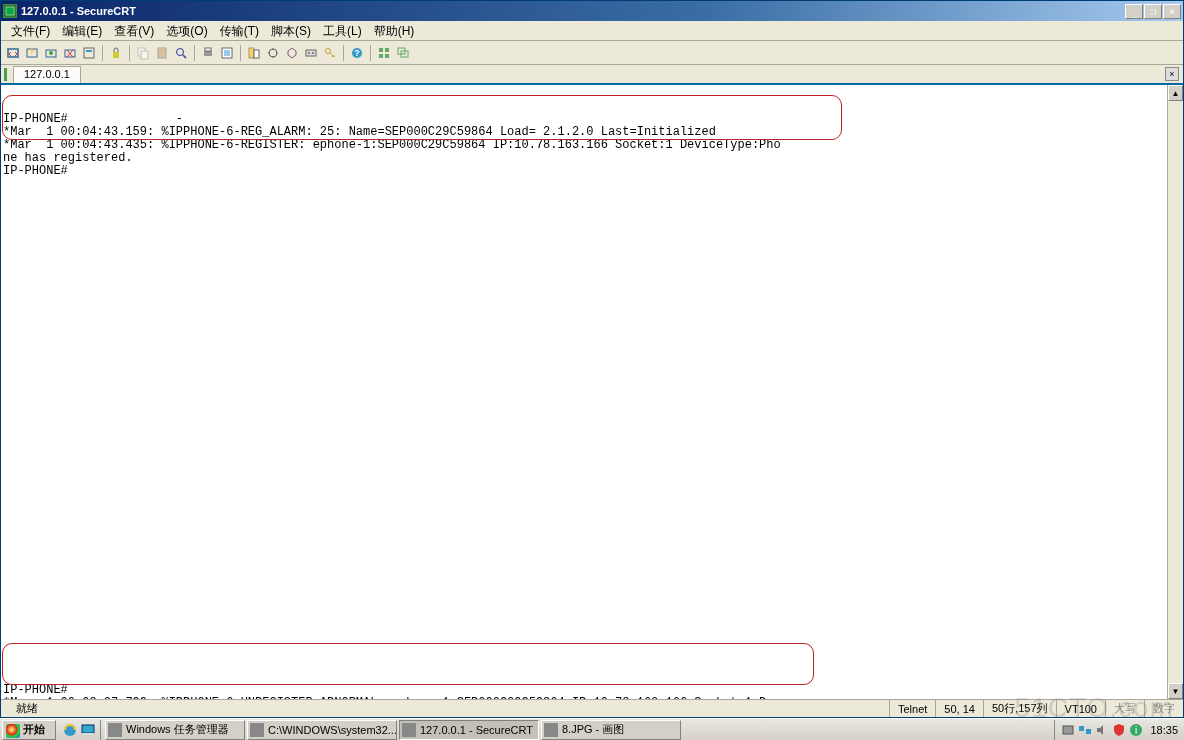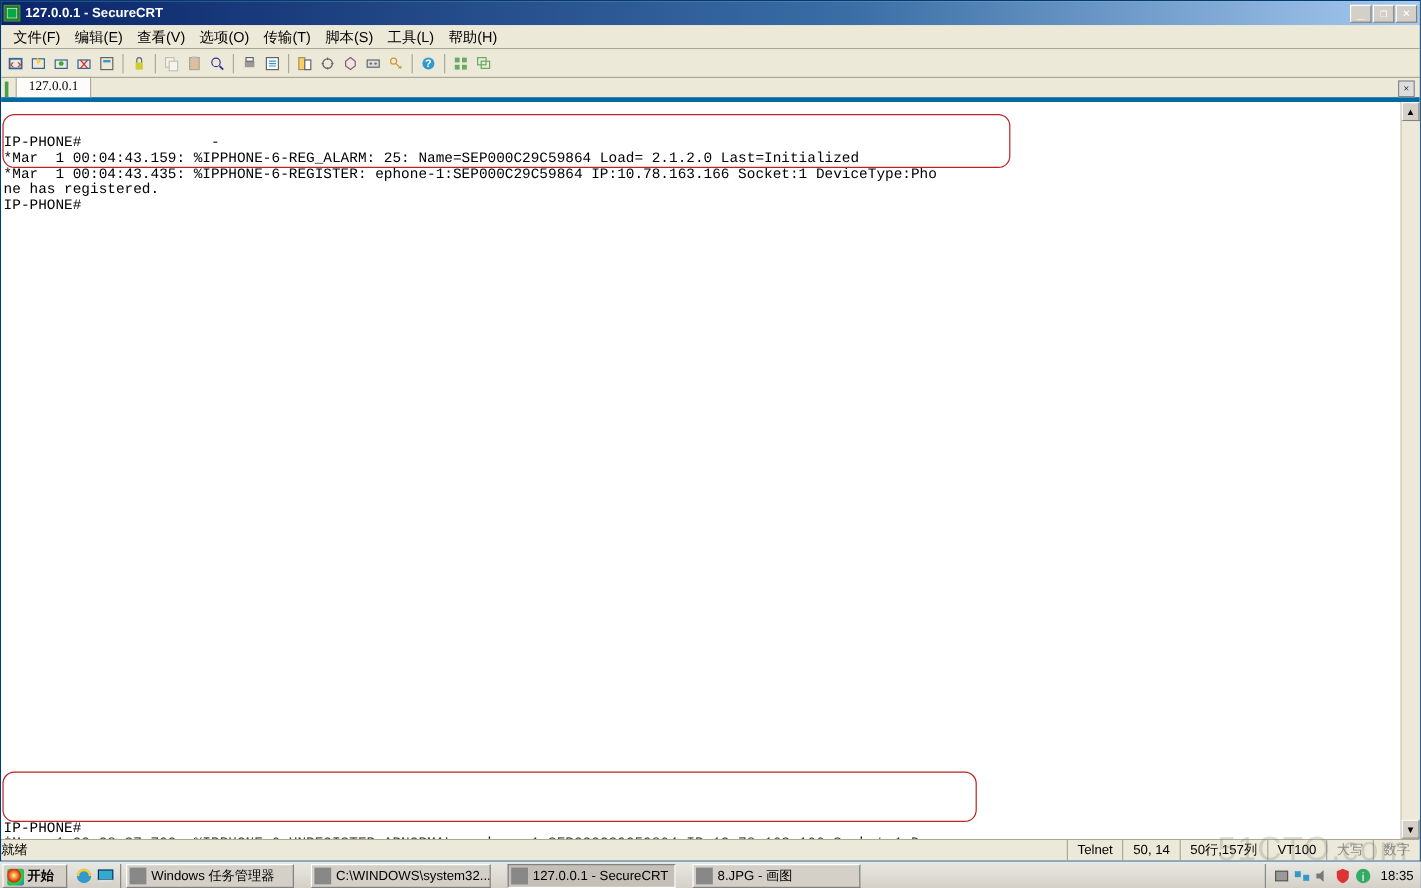--- a/index.html
+++ b/index.html
@@ -8,39 +8,39 @@
 .titlebar { height:20px; background:linear-gradient(to right,#0a246a 0%,#3a6ea5 60%,#a6caf0 100%); color:#fff; display:flex; align-items:center; padding:0 2px; font-size:11px; }
 .titlebar .app-icon { width:14px; height:14px; background:#2a7a2a; margin-right:4px; border:1px solid #fff2; display:flex; align-items:center; justify-content:center; }
 .titlebar .title-text { flex:1; font-weight:bold; }
 .winbtns { display:flex; gap:1px; }
 .winbtn { width:18px; height:15px; background:#d4d0c8; border:1px solid #808080; border-top-color:#fff; border-left-color:#fff; display:flex; align-items:center; justify-content:center; font-family:monospace; font-size:10px; cursor:pointer; }
 .menubar { height:20px; background:#ece9d8; display:flex; align-items:flex-start; padding-left:4px; font-size:12px; border-bottom:1px solid #aca899; }
 .menu-item { padding:2px 6px; cursor:pointer; }
 .toolbar { height:24px; background:#ece9d8; display:flex; align-items:center; padding:0 3px; gap:1px; border-bottom:1px solid #aca899; }
 .tbtn { width:18px; height:18px; border:1px solid transparent; display:flex; align-items:center; justify-content:center; cursor:pointer; font-size:12px; }
 .tsep { width:1px; height:16px; background:#aca899; margin:0 3px; }
-.tabbar { height:20px; background:#ece9d8; display:flex; align-items:flex-end; padding-left:8px; border-bottom:4px solid #0369a1; position:relative;font-family:Liberation Serif, serif; }
+.tabbar { height:20px; background:#ece9d8; display:flex; align-items:center; padding-left:8px; border-bottom:2px solid #0369a1; position:relative; }
 .tabbar::before { content:""; position:absolute; left:3px; top:3px; width:3px; height:13px; background:#4a9e4a; }
 .sess-tab { height:17px; padding:1px 10px; background:#fdfcfb; border:1px solid #aca899; border-bottom:none; margin-left:4px; font-size:11px; cursor:pointer; }
 .tab-close { position:absolute; right:4px; top:2px; width:14px; height:14px; border:1px solid #888; background:#ddd; display:flex; align-items:center; justify-content:center; font-size:9px; cursor:pointer; }
 .term-wrap { flex:1; display:flex; background:#fff; min-height:0; }
 .term { flex:1; background:#fff; color:#000; font-family:"Courier New",monospace; font-size:12px; line-height:13px; padding:2px 2px; white-space:pre; overflow:hidden; position:relative; }
 .hl-box { position:absolute; border:1px solid #b22; border-radius:10px; pointer-events:none; }
 .vscroll { width:16px; background:#ece9d8; border-left:1px solid #aca899; display:flex; flex-direction:column; }
 .sbtn { height:16px; background:#d4d0c8; border:1px solid #808080; border-top-color:#fff; border-left-color:#fff; display:flex; align-items:center; justify-content:center; font-size:8px; cursor:pointer; }
 .strack { flex:1; background:#ece9d8; }
 .statusbar { height:18px; background:#ece9d8; border-top:1px solid #aca899; display:flex; align-items:center; font-size:11px; }
-.st-left { padding-left:0; flex:1; }
+.st-left { padding-left:15px; flex:1; }
 .st-cell { padding:0 8px; border-left:1px solid #aca899; height:100%; display:flex; align-items:center; }
 .taskbar { position:absolute; left:0; bottom:0; width:1184px; height:22px; background:linear-gradient(to bottom,#e8e8e0,#d4d0c8); border-top:1px solid #fff; display:flex; align-items:center; font-size:11px; }
 .start { height:20px; padding:0 10px 0 20px; background:#d4d0c8; border:1px solid #808080; border-top-color:#fff; border-left-color:#fff; display:flex; align-items:center; font-weight:bold; position:relative; cursor:pointer; margin:0 2px; }
 .start::before { content:""; position:absolute; left:3px; top:3px; width:14px; height:14px; background:radial-gradient(circle at 40% 40%,#ff6,#d22 45%,#2d2 55%,#26f); border-radius:2px; }
 .ql { display:flex; gap:2px; padding:0 4px; border-right:1px solid #888; height:20px; align-items:center;}
 .ql .qbtn { width:16px; height:16px; cursor:pointer; }
-.tasks { display:flex; gap:14px; flex:1; padding-left:4px; height:20px; align-items:center; }
+.tasks { display:flex; gap:2px; flex:1; padding-left:4px; height:20px; align-items:center; }
 .task { height:20px; min-width:140px; max-width:150px; padding:0 4px 0 20px; background:#d4d0c8; border:1px solid #808080; border-top-color:#fff; border-left-color:#fff; display:flex; align-items:center; overflow:hidden; cursor:pointer; position:relative; }
 .task.active { background:#c4c0b8; border-top-color:#808080; border-left-color:#808080; border-bottom-color:#fff; border-right-color:#fff; }
 .task::before { content:""; position:absolute; left:2px; top:2px; width:14px; height:14px; background:#888; }
 .tray { display:flex; align-items:center; gap:3px; padding:0 6px; border-left:1px solid #888; height:20px; }
 .tray-ico { width:14px; height:14px; }
 .clock { padding-left:4px;text-align:right; }
 .watermark { position:absolute; right:10px; bottom:16px; font-size:28px; color:rgba(120,120,120,0.25); font-family:Arial; letter-spacing:1px; pointer-events:none; }
 </style>
 </head>
 <body>

